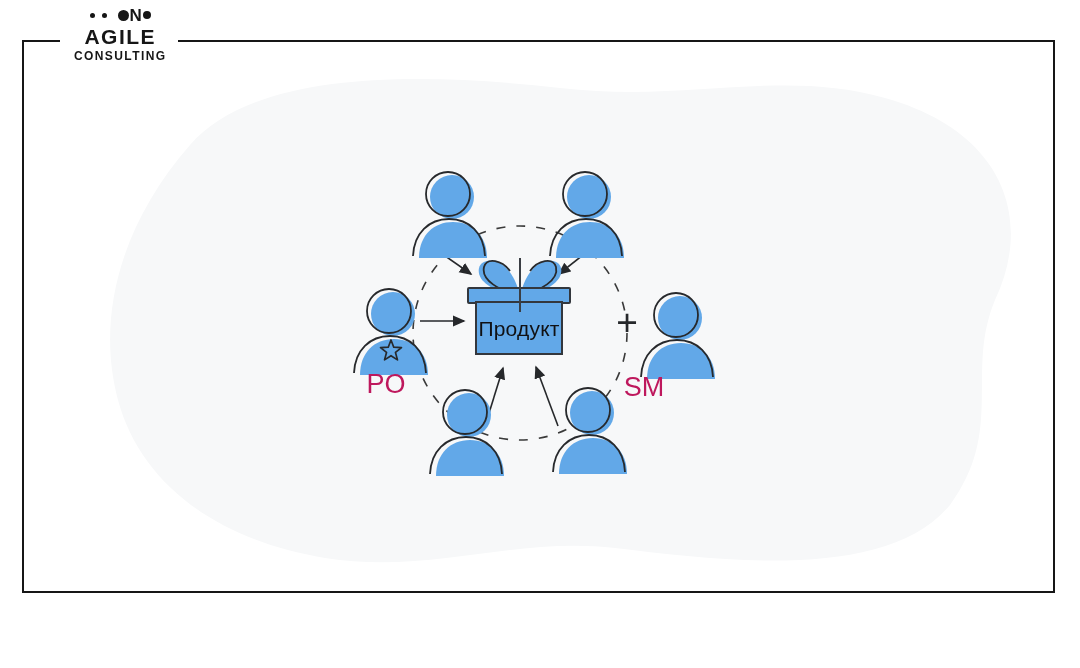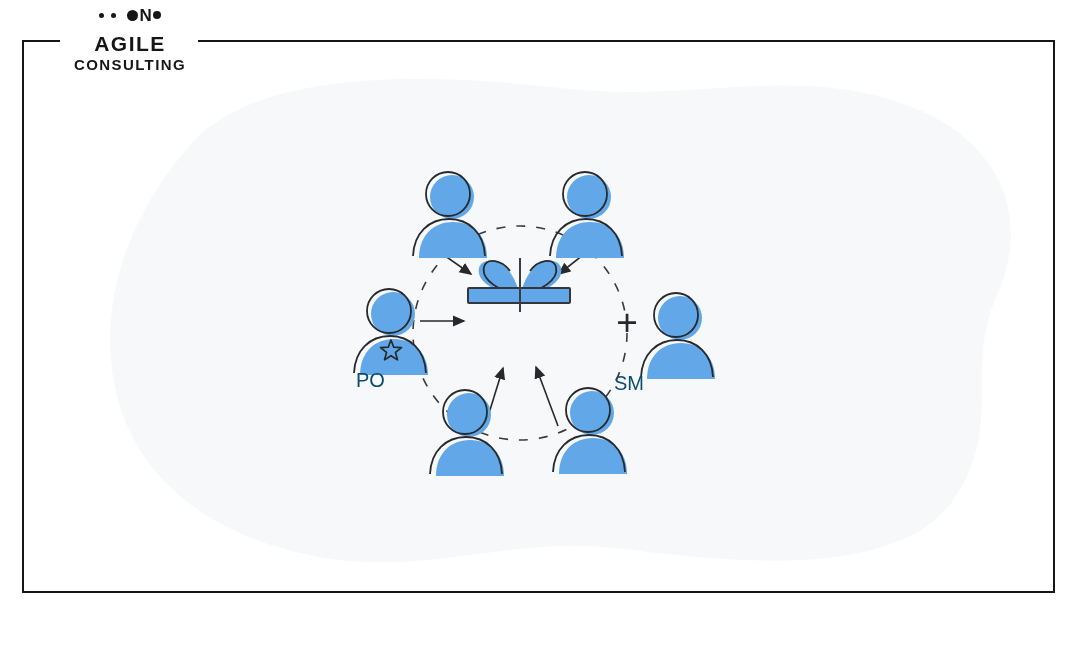--- a/index.html
+++ b/index.html
@@ -24,22 +24,22 @@
   .logo{
     position:absolute;left:60px;top:5px;z-index:2;
     background:#ffffff;padding:2px 12px 2px 14px;text-align:center;
   }
   .logo-dots{display:flex;align-items:center;justify-content:center;height:16px;margin-bottom:0px;}
   .dot{background:#161616;border-radius:50%;display:inline-block;}
   .dot-s{width:5px;height:5px;margin-right:7px;}
   .dot-o{width:11px;height:11px;margin-right:1px;margin-left:4px;}
   .dot-e{width:8px;height:8px;margin-left:1px;}
   .logo-n{font-weight:800;font-size:17px;line-height:1;letter-spacing:0;}
-  .logo-title{font-weight:800;font-size:21px;line-height:1;letter-spacing:1.5px;margin-top:10px;}
-  .logo-sub{font-weight:700;font-size:15px;line-height:1;letter-spacing:1.4px;margin-top:3px;}
+  .logo-title{font-weight:800;font-size:21px;line-height:1;letter-spacing:1.5px;margin-top:3px;}
+  .logo-sub{font-weight:700;font-size:12px;line-height:1;letter-spacing:1.4px;margin-top:3px;}
 
   
   .lines-svg{position:absolute;left:0;top:0;z-index:2;}
   .person{position:absolute;width:80px;height:88px;z-index:3;}
   .person svg{display:block;}
   .star{position:absolute;left:28px;top:51px;z-index:4;}
 
   .gift-bow{position:absolute;left:468px;top:253px;z-index:3;}
   .gift-lid{
     position:absolute;left:467px;top:287px;width:100px;height:13px;z-index:4;
@@ -52,22 +52,22 @@
   }
   .gift-ribbon{
     position:absolute;left:519px;top:258px;width:2px;height:54px;z-index:5;
     background:#3a3e44;
   }
   .gift-label{
     font-size:21px;color:#101114;letter-spacing:0.2px;margin-top:2px;
   }
 
   .role-label{
-    position:absolute;z-index:4;font-size:20px;color:#0c4a6e;
-    width:60px;
+    position:absolute;z-index:4;font-size:27px;color:#be185d;
+    width:60px;text-align:center;
   }
   .po-label{left:356px;top:369px;}
   .sm-label{left:614px;top:372px;}
   .plus-label{
     position:absolute;left:608px;top:302px;width:38px;height:42px;z-index:4;
     font-size:37px;font-weight:200;color:#26282b;text-align:center;line-height:42px;
   }
 </style>
 </head>
 <body>
@@ -156,19 +156,22 @@
       </svg>
   </div>
 
   <svg class="gift-bow" width="104" height="46" viewBox="0 0 104 46">
     <path d="M52,44 C28,40 8,29 11,15 C14,4 32,6 41,18 C47,26 50,34 52,44 Z" fill="#62a8e8"></path>
     <path d="M52,44 C76,40 96,29 93,15 C90,4 72,6 63,18 C57,26 54,34 52,44 Z" fill="#62a8e8"></path>
     <path d="M52,42 C31,38 13,27 16,14 C19,4 34,7 42,18" fill="none" stroke="#27292c" stroke-width="1.8"></path>
     <path d="M52,42 C73,38 91,27 88,14 C85,4 70,7 62,18" fill="none" stroke="#27292c" stroke-width="1.8"></path>
   </svg>
   <div class="gift-lid"></div>
+  <div class="gift-body">
+    <div class="gift-label">Продукт</div>
+  </div>
   <div class="gift-ribbon"></div>
 
   <div class="role-label po-label">PO</div>
   <div class="role-label sm-label">SM</div>
   <div class="plus-label">+</div>
 
 </div>
 
 </body></html>

